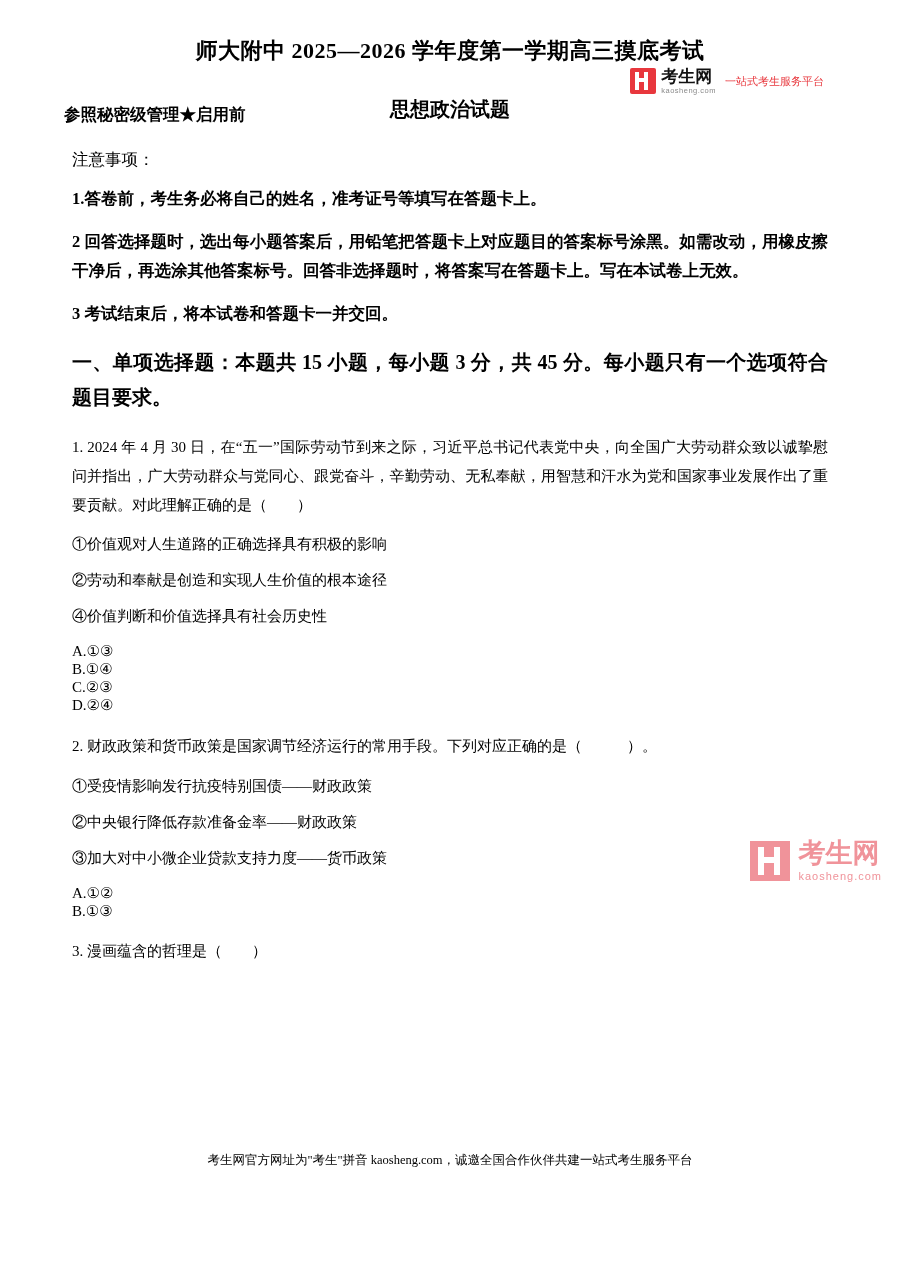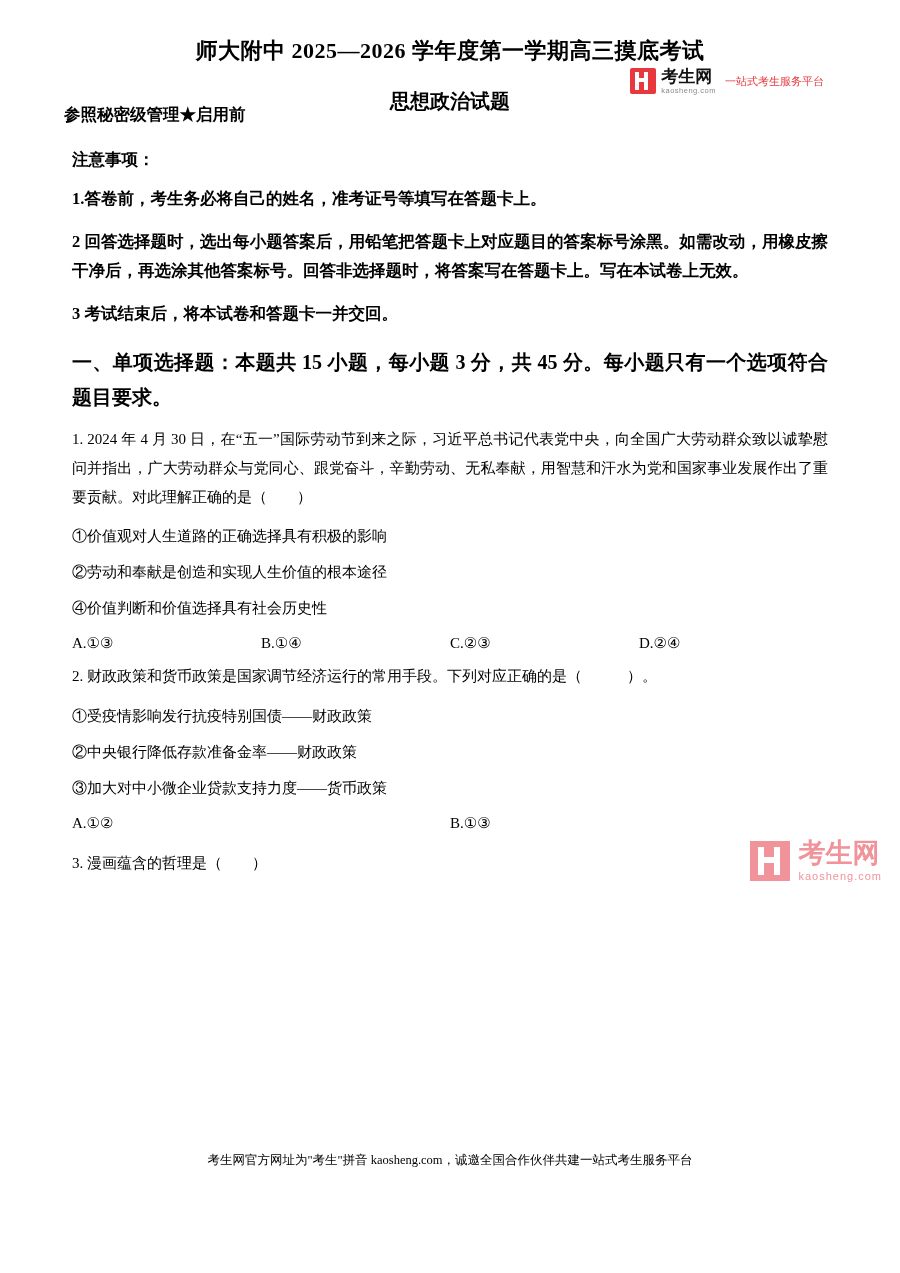--- a/index.html
+++ b/index.html
@@ -103,57 +103,58 @@
     font-size: 22px;
     font-weight: bold;
     margin: 0;
     padding-top: 36px;
     letter-spacing: 0.5px;
   }
   .doc-subtitle {
     text-align: center;
     font-size: 20px;
     font-weight: bold;
-    margin: 8px;
+    margin: 16px;
     padding-top: 14px;
   }
   .notice-title {
     font-size: 16.5px;
-    font-weight: bold;
-    margin-top: 34px;
+    font-weight: normal;
+    margin-top: 26px;
   }
   .notice-item {
     font-size: 16.5px;
     font-weight: bold;
     margin-top: 14px;
     line-height: 1.75;
     text-align: justify;
   }
   .section-head {
     font-size: 20px;
     font-weight: bold;
     margin-top: 16px;
     line-height: 1.75;
     text-align: justify;
   }
   .q-stem {
     font-size: 15px;
-    margin-top: 10px;
+    margin-top: 18px;
     line-height: 1.95;
     text-align: justify;
   }
   .q-line {
     font-size: 15px;
     margin-top: 12px;
     line-height: 1.6;
   }
   .opt-row {
     display: flex;
     font-size: 15px;
     margin-top: 14px;
+    flex-direction: column;
   }
   .opt-row.four > div { width: 25%; }
   .opt-row.two > div { width: 50%; }
   .q-title {
     font-size: 15px;
     margin-top: 18px;
     line-height: 1.8;
   }
   
   .footer-note {

